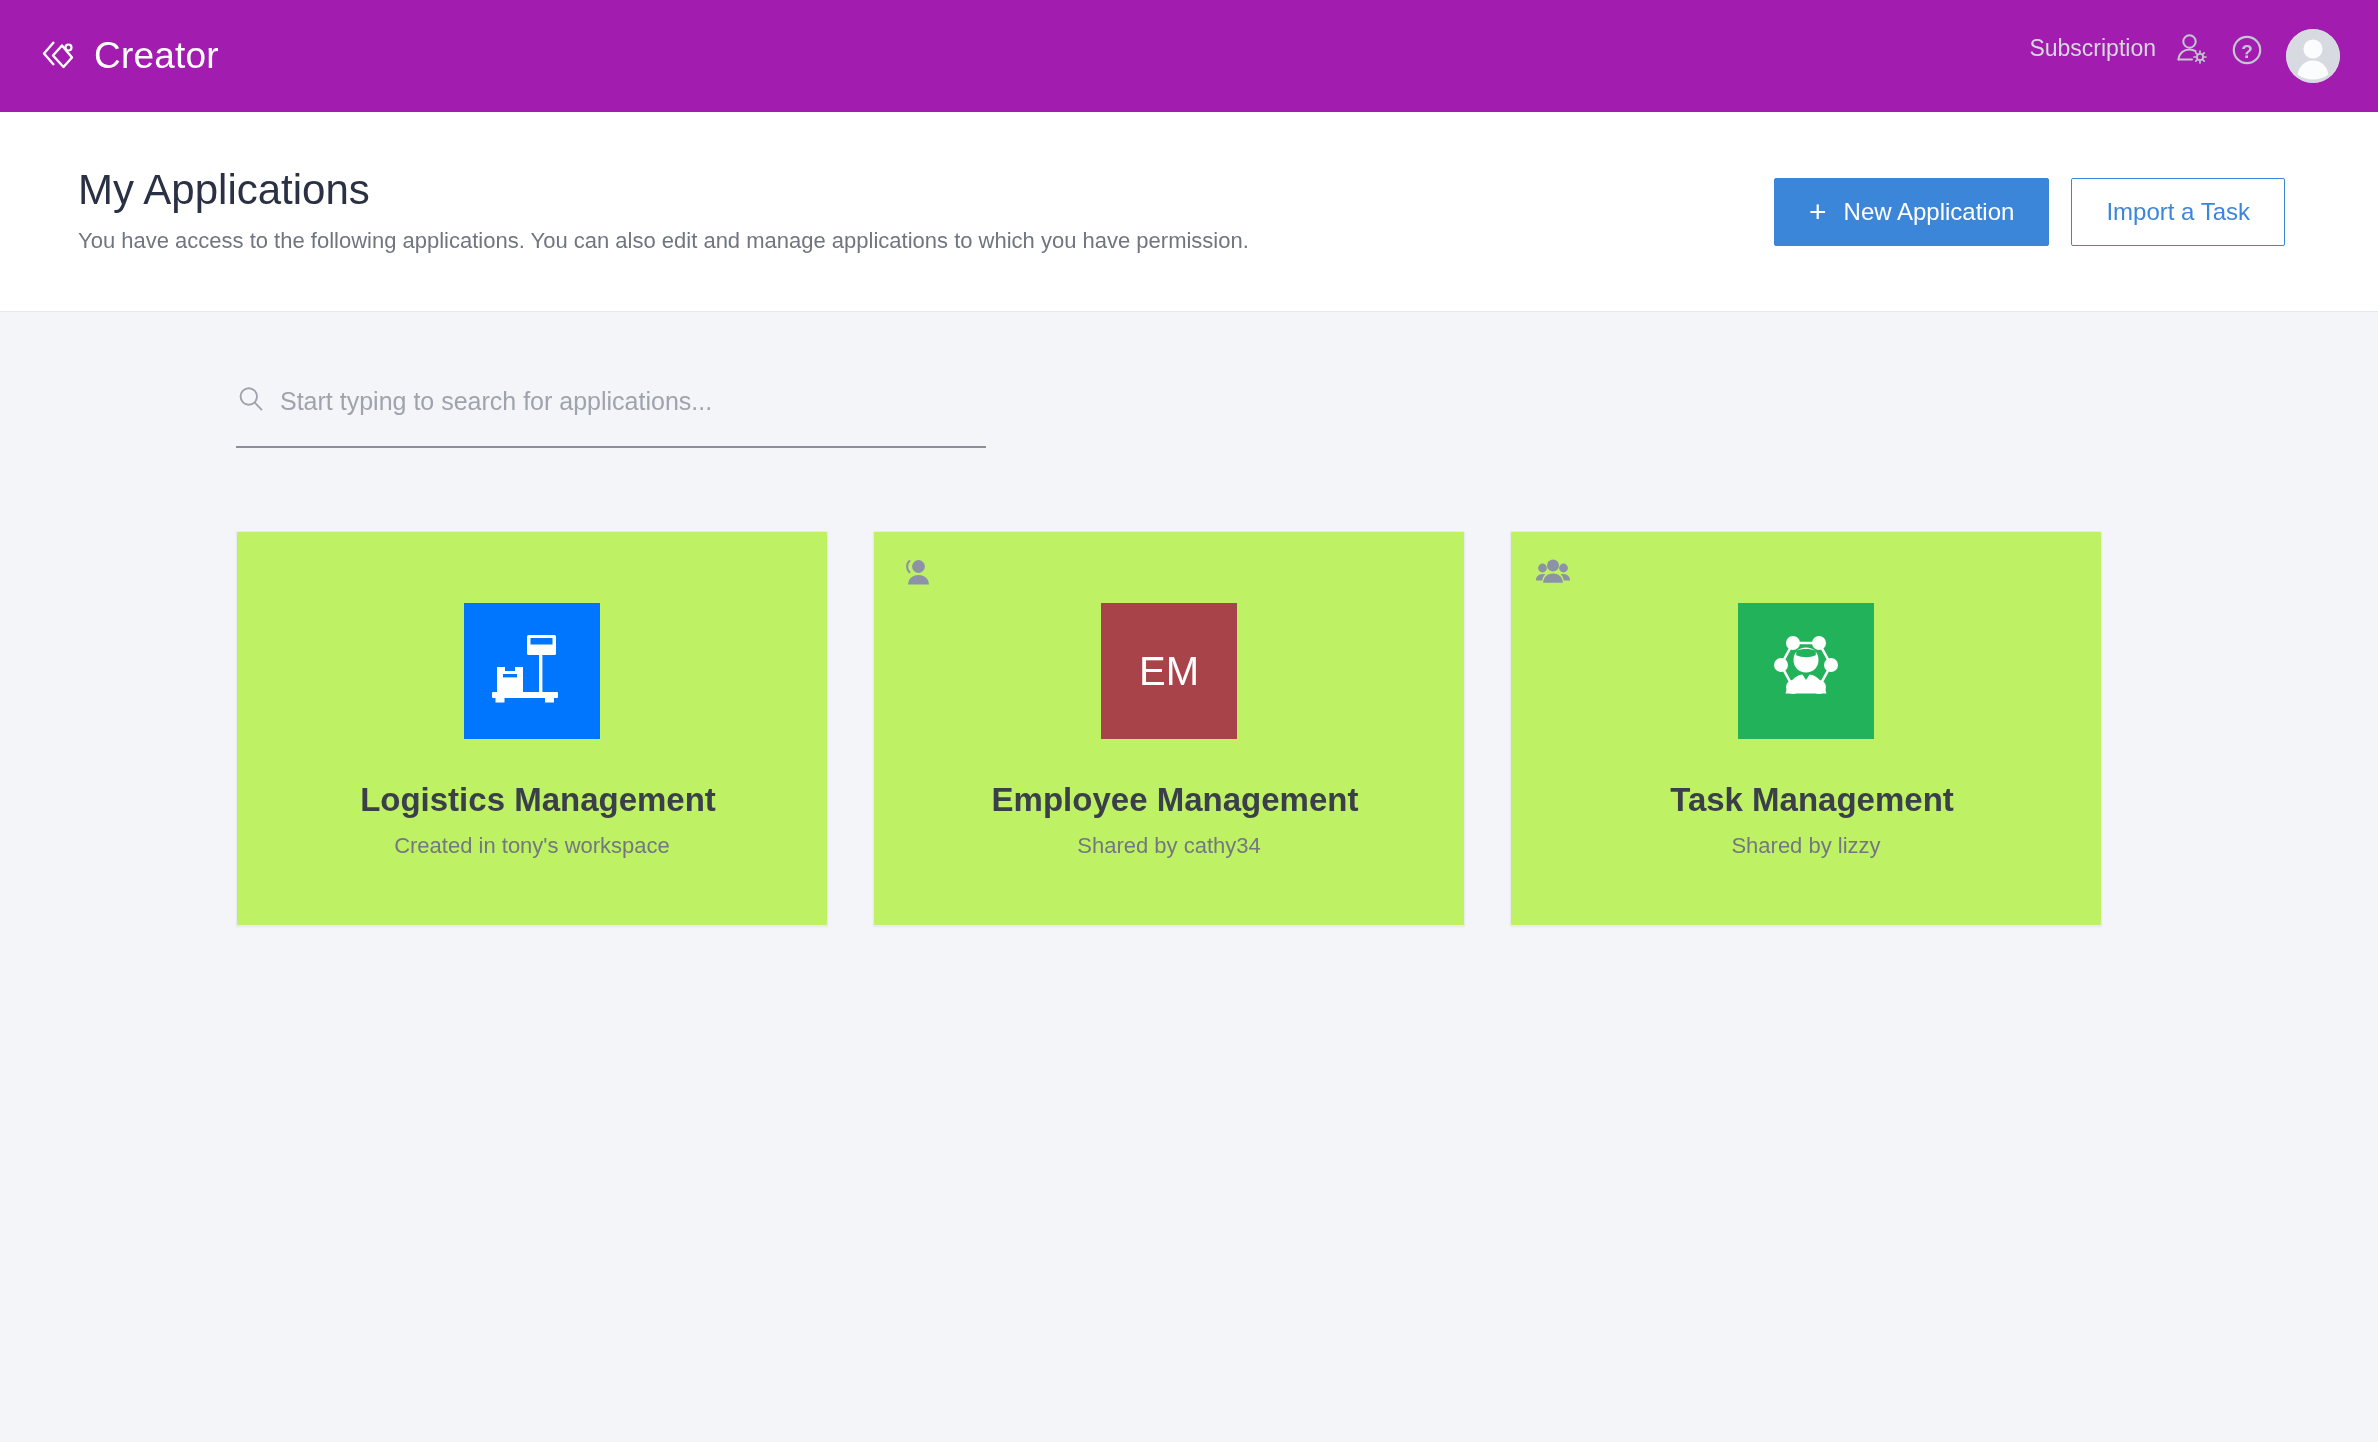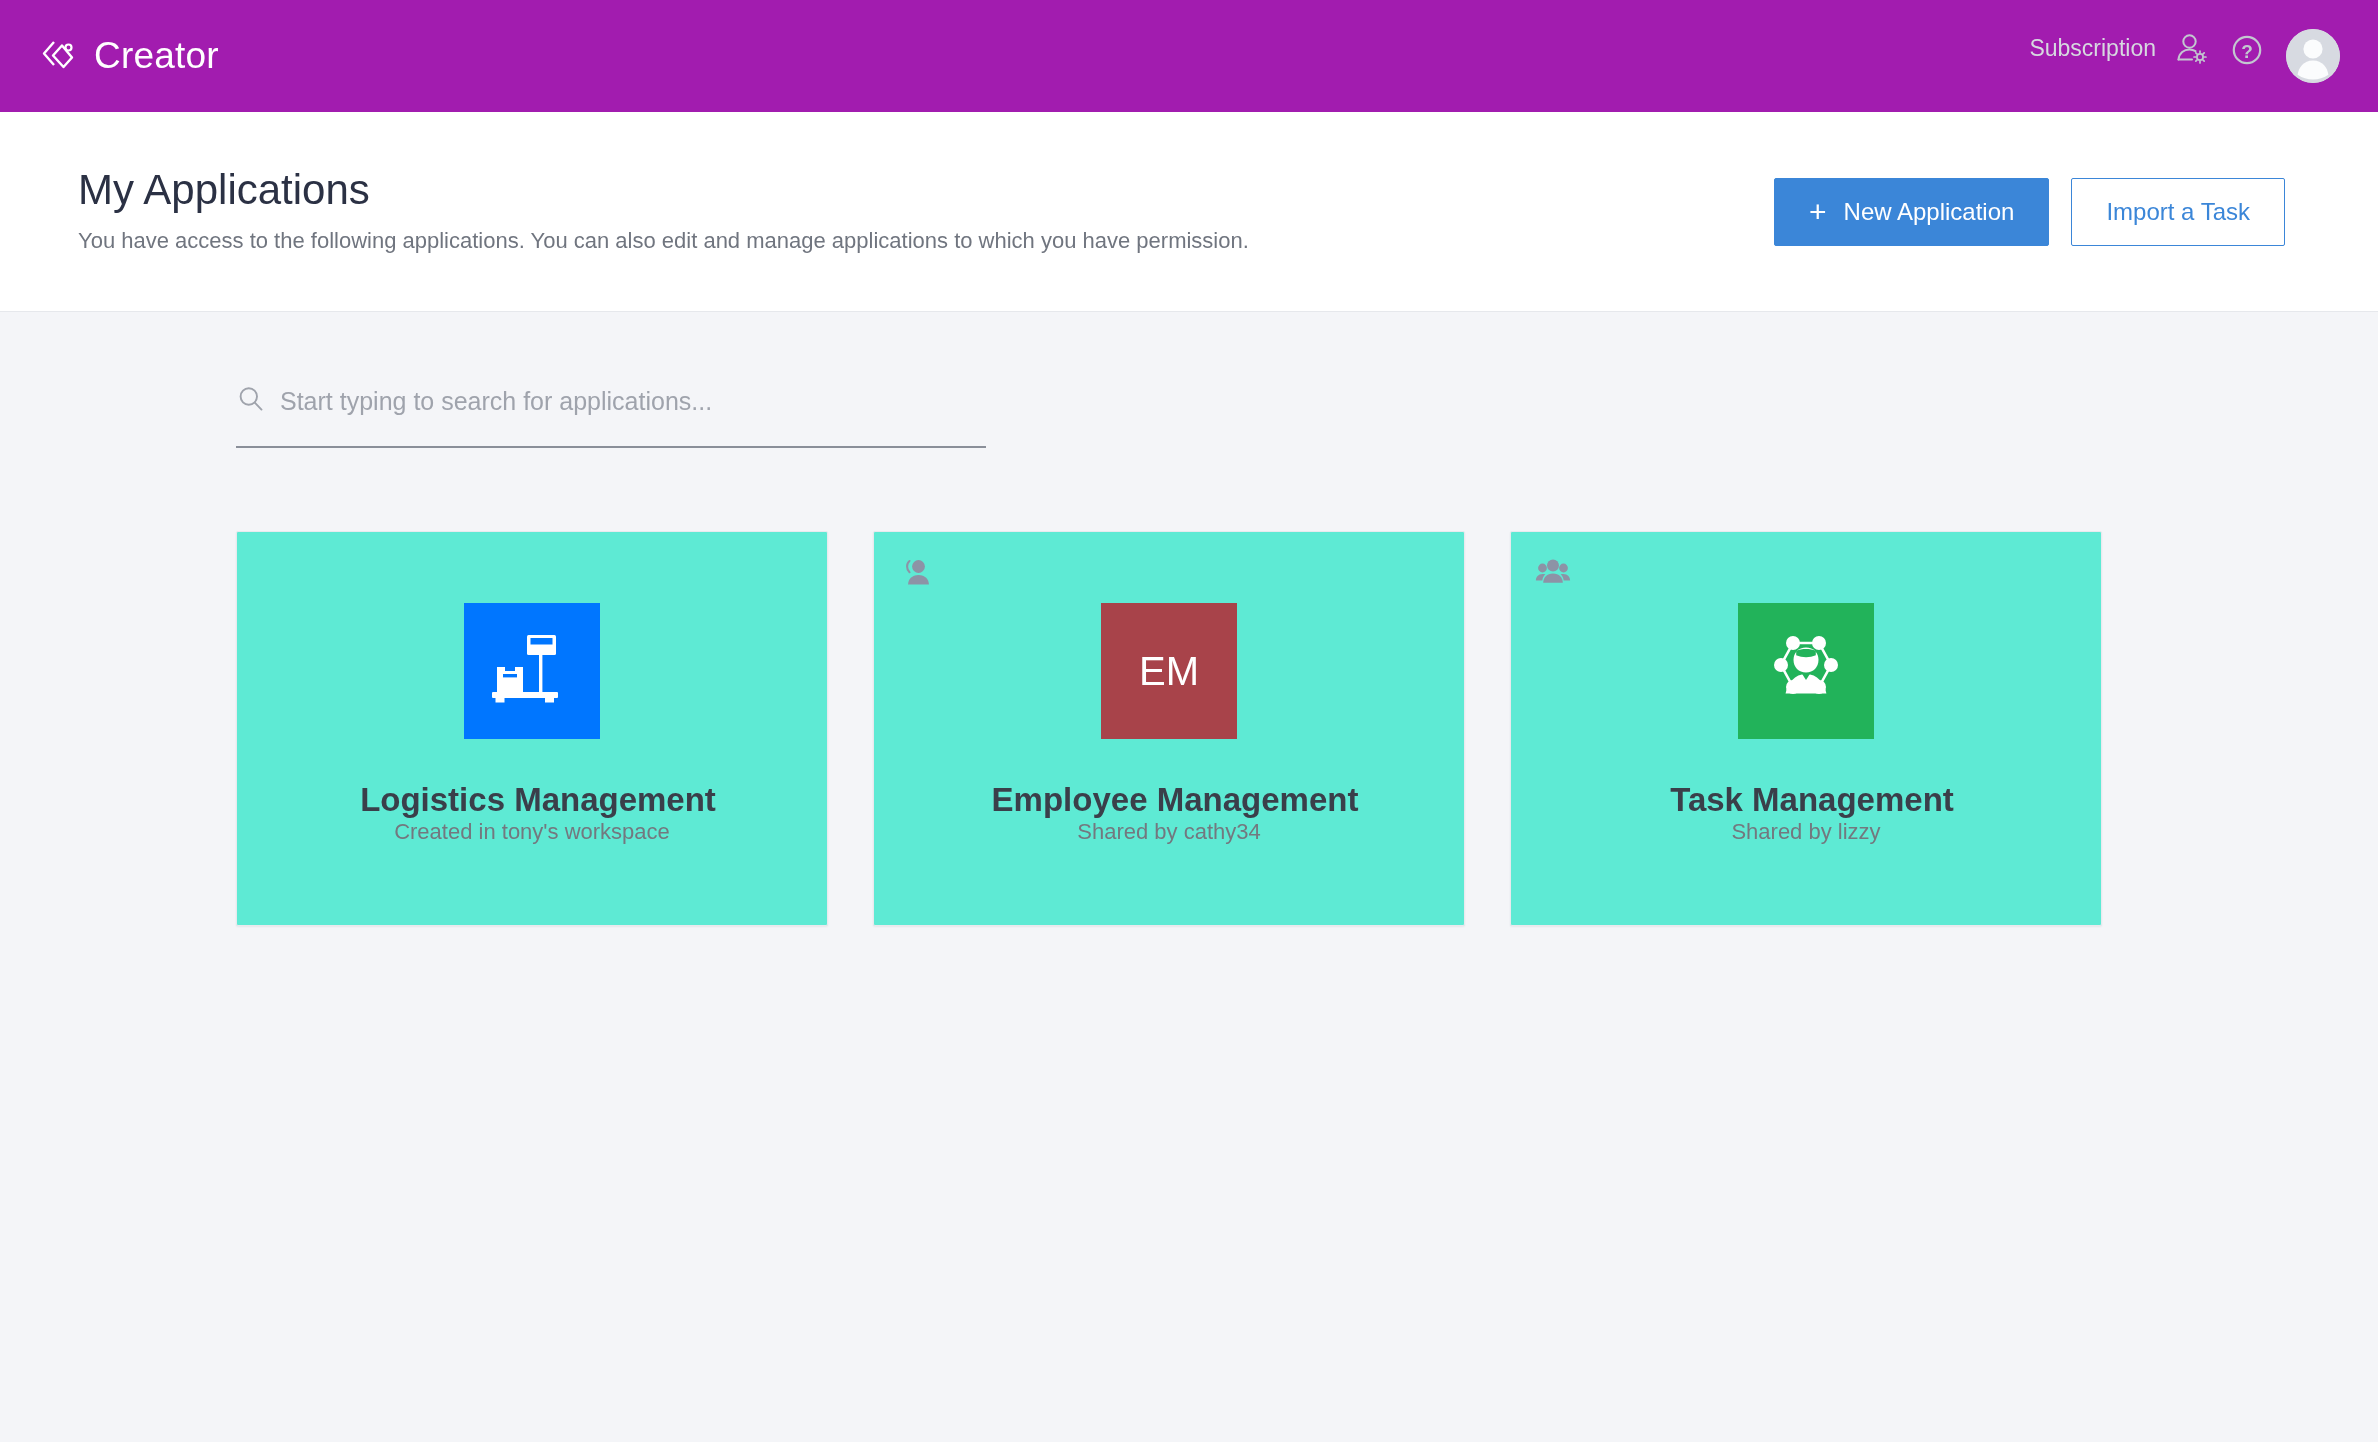--- a/index.html
+++ b/index.html
@@ -163,21 +163,21 @@
   
   .card-grid {
     display: flex;
     flex-wrap: wrap;
     gap: 45px;
     padding-top: 83px;
   }
   .app-card {
     width: 592px;
     height: 395px;
-    background: #5eead4;
+    background: #bef264;
     border: 1px solid #e8eaee;
     box-shadow: 0 1px 2px rgba(40,45,60,0.07);
     position: relative;
     cursor: pointer;
     display: flex;
     flex-direction: column;
     align-items: center;
     border-radius: 2px;
   }
   .card-badge {
@@ -197,20 +197,21 @@
   }
   .app-name {
     margin-top: 42px;
     font-size: 33px;
     font-weight: bold;
     color: #3a3f4a;
     text-align: right;
     margin-left: 12px;
   }
   .app-meta {
+    margin-top: 14px;
     font-size: 22px;
     color: #73787f;
     text-align: right;
   }
 </style>
 </head>
 <body>
 
 <div class="topnav">
 

